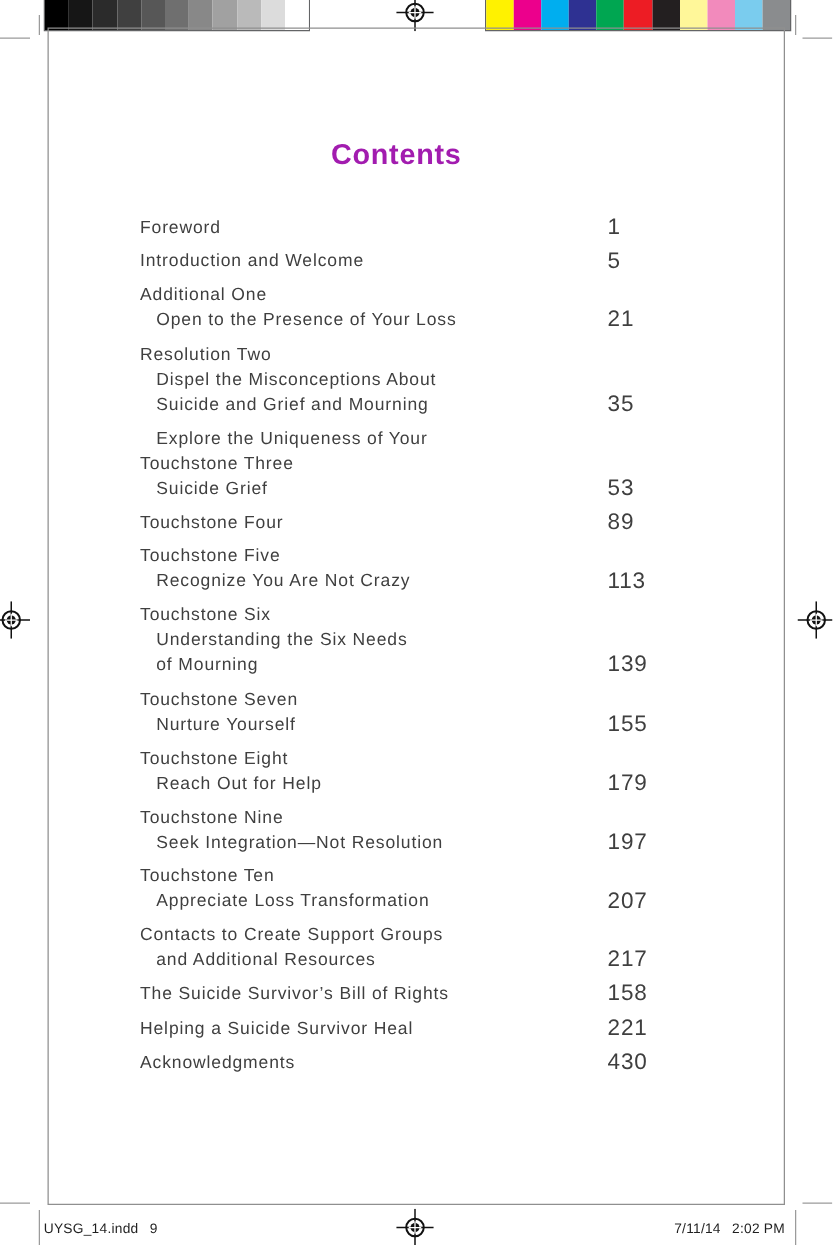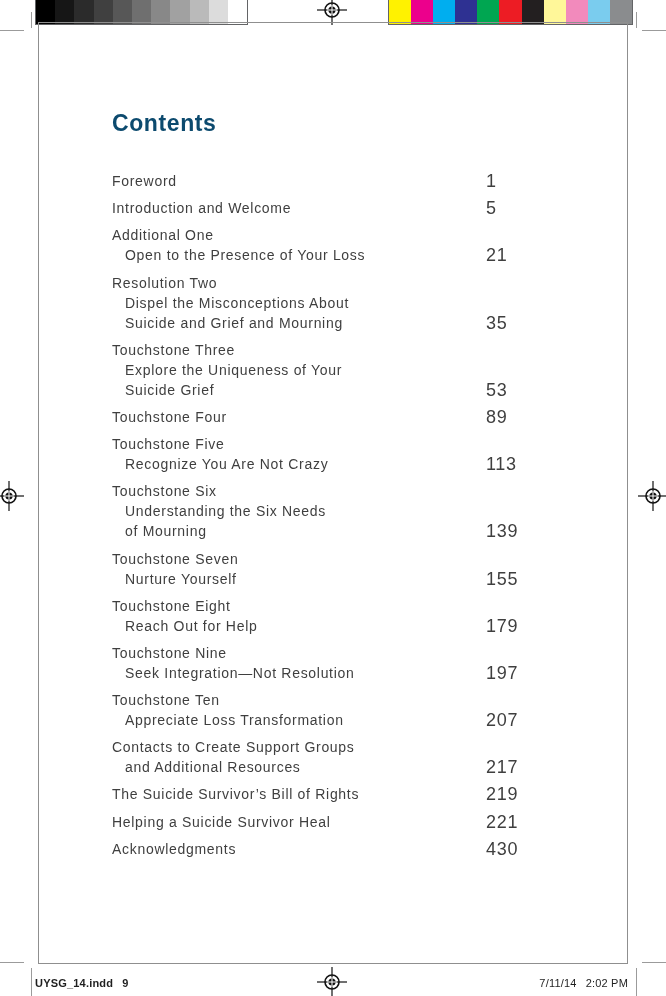--- a/index.html
+++ b/index.html
@@ -21,29 +21,29 @@
 
   
   .crop{position:absolute;background:#9b9b9b;}
 
   
   .page-trim{position:absolute;left:38px;top:22px;width:590px;height:942px;
              border:1px solid #8f8f8f;box-sizing:border-box;}
 
   
   .content{position:absolute;left:112px;top:110px;width:410px;color:#3f3f3f;}
-  .content h1{margin:0 0 34px 0;font-size:23px;font-weight:bold;letter-spacing:0.6px;color:#0c4a6e;}
+  .content h1{margin:0 0 34px 0;font-size:23px;font-weight:bold;letter-spacing:0.6px;color:#a21caf;text-align:center;}
   .entry{position:relative;margin:0 0 7.2px 0;white-space:nowrap;}
   .entry .line{font-size:14px;line-height:20px;letter-spacing:0.7px;}
   .entry .line.cont{padding-left:13px;}
   .entry .pagenum{position:absolute;left:374px;bottom:0;font-size:18px;line-height:20px;letter-spacing:0.7px;}
 
   
   .slug{position:absolute;top:977px;font-size:11px;color:#1f1f1f;letter-spacing:0.2px;}
-  .slug-left{left:35px;font-weight:bold;}
+  .slug-left{left:35px;}
   .slug-right{right:38px;}
   .slug .gap{display:inline-block;width:9px;}
 </style>
 </head>
 <body>
 
 <div class="canvas">
 
   <div class="bar bar-gray" id="grayscale-bar">
       <div class="swatch" style="background: rgb(0, 0, 0);"></div>
@@ -132,22 +132,22 @@
           <div class="line cont">Open to the Presence of Your Loss</div>
           <div class="pagenum">21</div>
         </div>
         <div class="entry">
           <div class="line">Resolution Two</div>
           <div class="line cont">Dispel the Misconceptions About</div>
           <div class="line cont">Suicide and Grief and Mourning</div>
           <div class="pagenum">35</div>
         </div>
         <div class="entry">
+          <div class="line cont">Explore the Uniqueness of Your</div>
           <div class="line">Touchstone Three</div>
-          <div class="line cont">Explore the Uniqueness of Your</div>
           <div class="line cont">Suicide Grief</div>
           <div class="pagenum">53</div>
         </div>
         <div class="entry">
           <div class="line">Touchstone Four</div>
           <div class="pagenum">89</div>
         </div>
         <div class="entry">
           <div class="line">Touchstone Five</div>
           <div class="line cont">Recognize You Are Not Crazy</div>
@@ -179,21 +179,21 @@
           <div class="line cont">Appreciate Loss Transformation</div>
           <div class="pagenum">207</div>
         </div>
         <div class="entry">
           <div class="line">Contacts to Create Support Groups</div>
           <div class="line cont">and Additional Resources</div>
           <div class="pagenum">217</div>
         </div>
         <div class="entry">
           <div class="line">The Suicide Survivor’s Bill of Rights</div>
-          <div class="pagenum">219</div>
+          <div class="pagenum">158</div>
         </div>
         <div class="entry">
           <div class="line">Helping a Suicide Survivor Heal</div>
           <div class="pagenum">221</div>
         </div>
         <div class="entry">
           <div class="line">Acknowledgments</div>
           <div class="pagenum">430</div>
         </div>
       </div>

